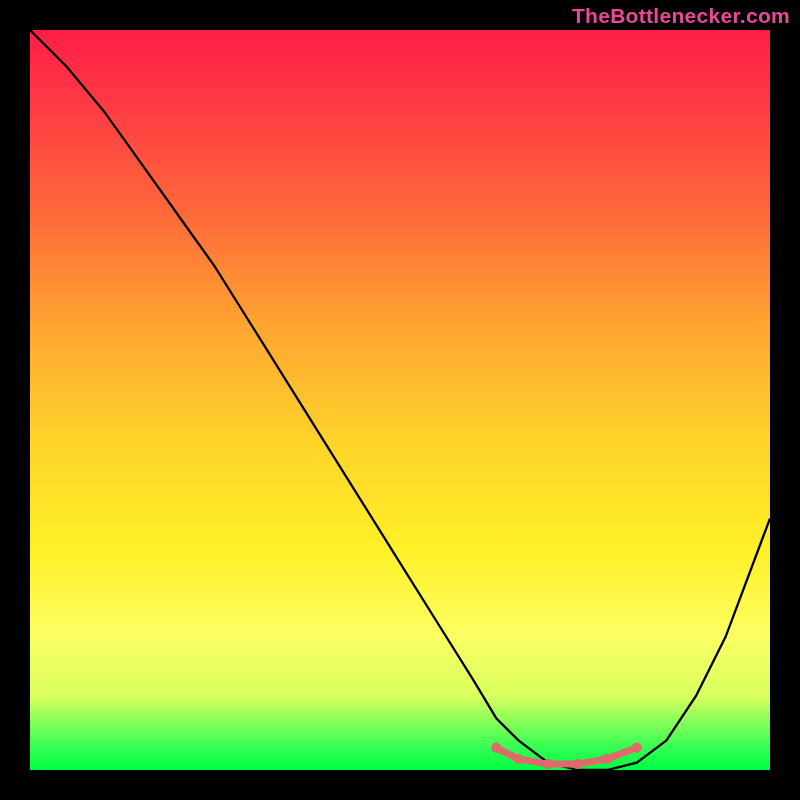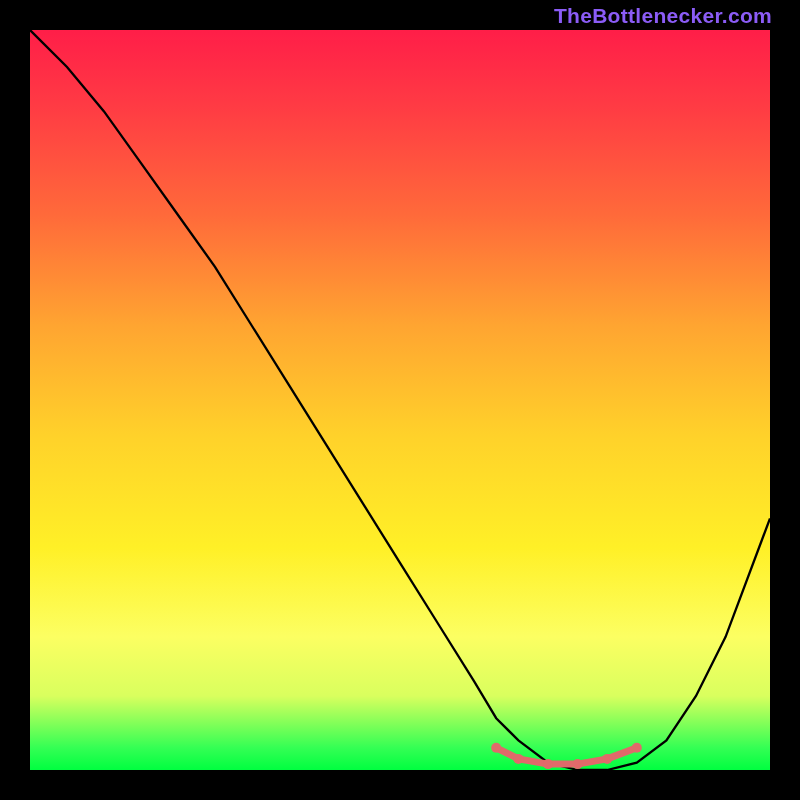--- a/index.html
+++ b/index.html
@@ -43,22 +43,22 @@
   }
   .curve-svg {
     position: absolute;
     left: 0; top: 0;
     width: 100%;
     height: 100%;
   }
   .watermark {
     position: absolute;
     top: 4px;
-    right: 28px;
-    color: #8b5cf6;
+    right: 10px;
+    color: #ec4899;
     font-size: 21px;
     font-weight: 600;
     letter-spacing: 0.3px;
   }
 </style>
 </head>
 <body>
 
 <div class="wrap">
 

